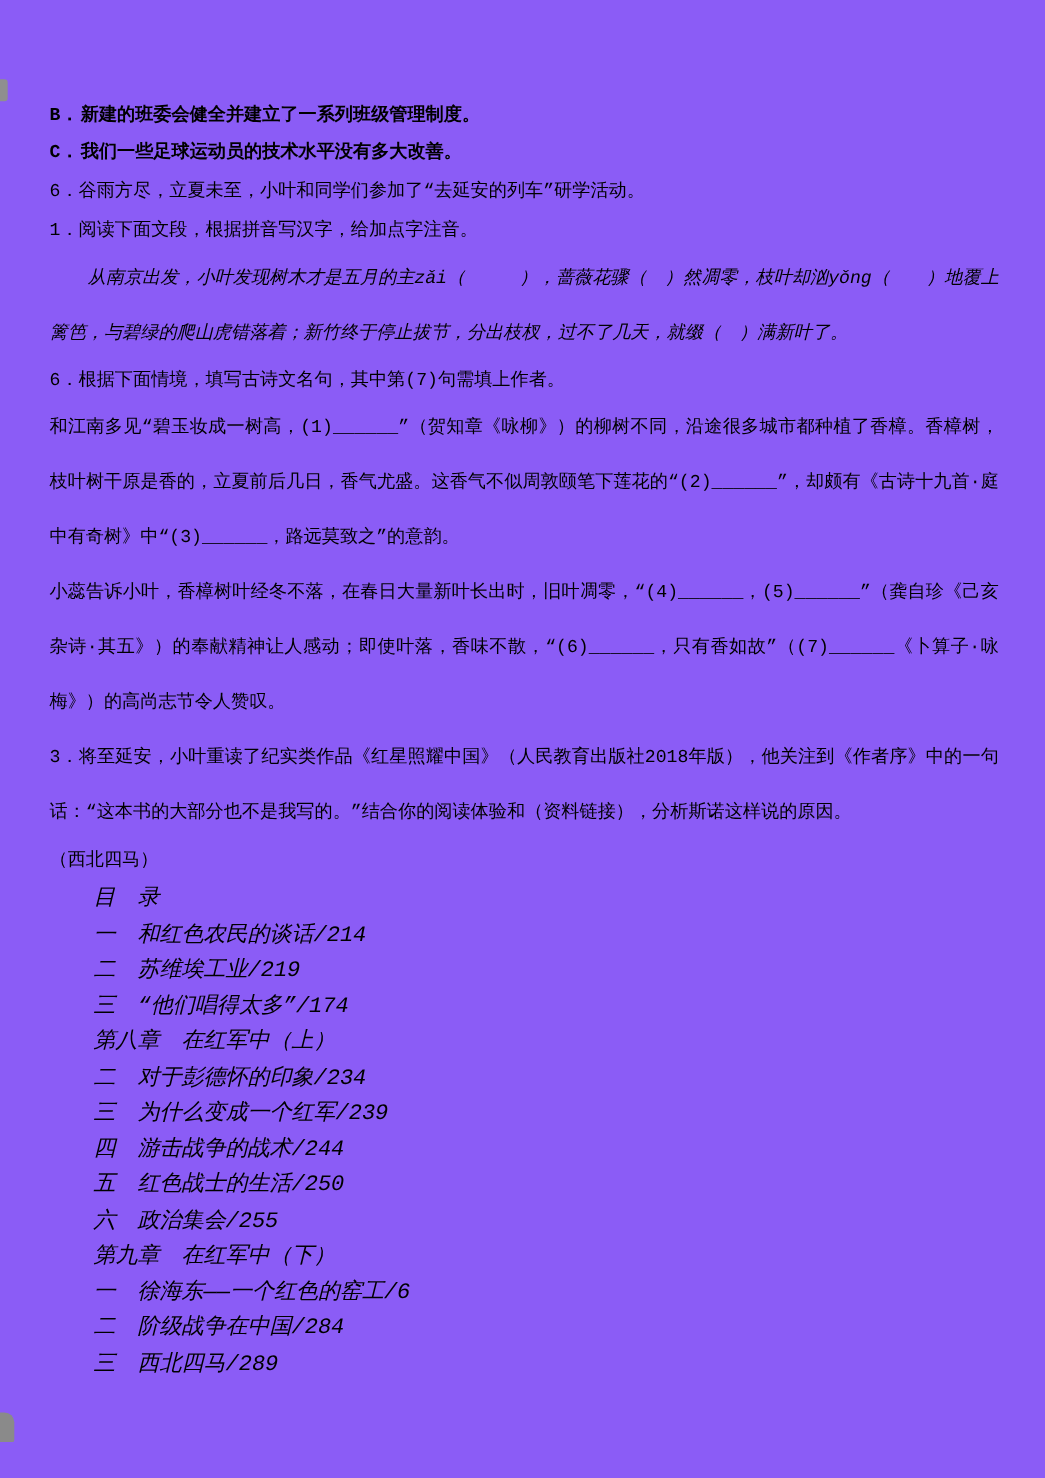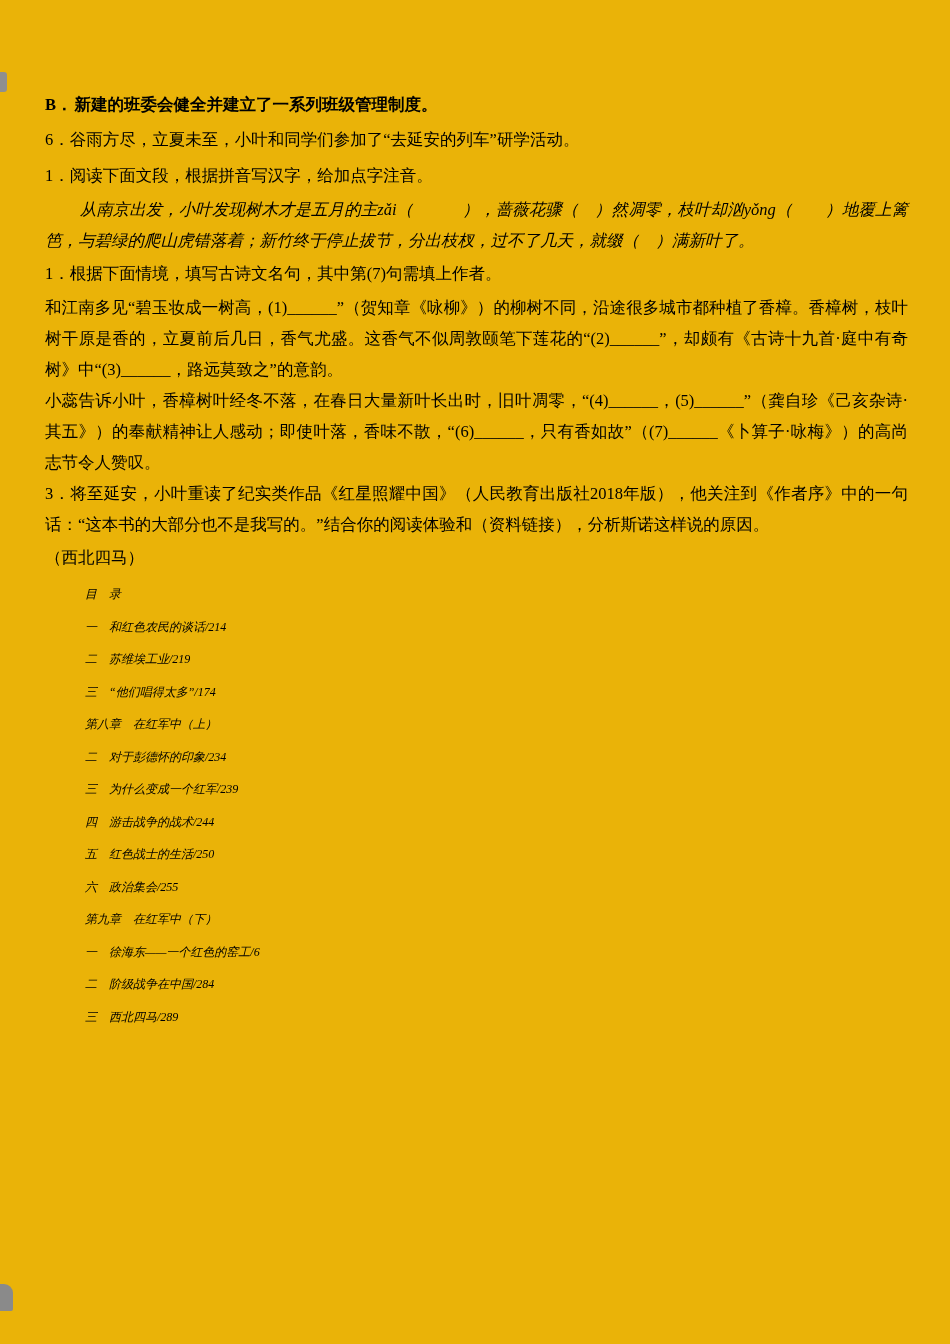--- a/index.html
+++ b/index.html
@@ -8,43 +8,44 @@
     width: 950px;
     height: 1344px;
     position: relative;
     overflow: hidden;
     font-family: "Liberation Serif", "DejaVu Serif", serif;
     color: #000000;
   }
   .page {
     position: absolute;
     inset: 0;
-    background: #eab308;
+    background: #8b5cf6;
+    font-family: Liberation Mono, monospace;
   }
   .content {
     padding: 88px 42px 0 45px;
     font-size: 16.5px;
   }
   .content p { margin: 0; }
   .opt {
     font-weight: 700;
     line-height: 34px;
     white-space: nowrap;
   }
   .opt .opt-label { margin-right: 2px; }
   .line { line-height: 36px; }
   .para {
-    line-height: 31px;
+    line-height: 50px;
     text-align: justify;
   }
   .indent { text-indent: 2.1em; }
   .kai { font-style: italic; }
   .toc {
     padding-left: 40px;
-    font-size: 12px;
+    font-size: 20px;
     margin-top: 2px;
   }
   .toc p { line-height: 32.5px; }
   
   .artifact {
     position: absolute;
     background: #8f8f8f;
   }
   .artifact-top {
     left: 0; top: 72px;
@@ -62,29 +63,30 @@
 <body>
 
 <div class="page">
   <div class="artifact artifact-top"></div>
   <div class="artifact artifact-bottom"></div>
 
   <main class="content">
 
     <p class="opt"><span class="opt-label">B．</span><span>新建的班委会健全并建立了一系列班级管理制度。</span></p>
 
+    <p class="opt"><span class="opt-label">C．</span><span>我们一些足球运动员的技术水平没有多大改善。</span></p>
 
 
     <p class="line">6．谷雨方尽，立夏未至，小叶和同学们参加了“去延安的列车”研学活动。</p>
 
     <p class="line">1．阅读下面文段，根据拼音写汉字，给加点字注音。</p>
 
     <p class="para kai indent">从南京出发，小叶发现树木才是五月的主zǎi（　　　），蔷薇花骤（　）然凋零，枝叶却汹yǒng（　　）地覆上篱笆，与碧绿的爬山虎错落着；新竹终于停止拔节，分出枝杈，过不了几天，就缀（　）满新叶了。</p>
 
-    <p class="line">1．根据下面情境，填写古诗文名句，其中第(7)句需填上作者。</p>
+    <p class="line">6．根据下面情境，填写古诗文名句，其中第(7)句需填上作者。</p>
 
     <p class="para">和江南多见“碧玉妆成一树高，(1)______”（贺知章《咏柳》）的柳树不同，沿途很多城市都种植了香樟。香樟树，枝叶树干原是香的，立夏前后几日，香气尤盛。这香气不似周敦颐笔下莲花的“(2)______”，却颇有《古诗十九首·庭中有奇树》中“(3)______，路远莫致之”的意韵。</p>
 
     <p class="para">小蕊告诉小叶，香樟树叶经冬不落，在春日大量新叶长出时，旧叶凋零，“(4)______，(5)______”（龚自珍《己亥杂诗·其五》）的奉献精神让人感动；即使叶落，香味不散，“(6)______，只有香如故”（(7)______《卜算子·咏梅》）的高尚志节令人赞叹。</p>
 
     <p class="para">3．将至延安，小叶重读了纪实类作品《红星照耀中国》（人民教育出版社2018年版），他关注到《作者序》中的一句话：“这本书的大部分也不是我写的。”结合你的阅读体验和（资料链接），分析斯诺这样说的原因。</p>
 
     <p class="line">（西北四马）</p>
 
     <section class="toc kai">

